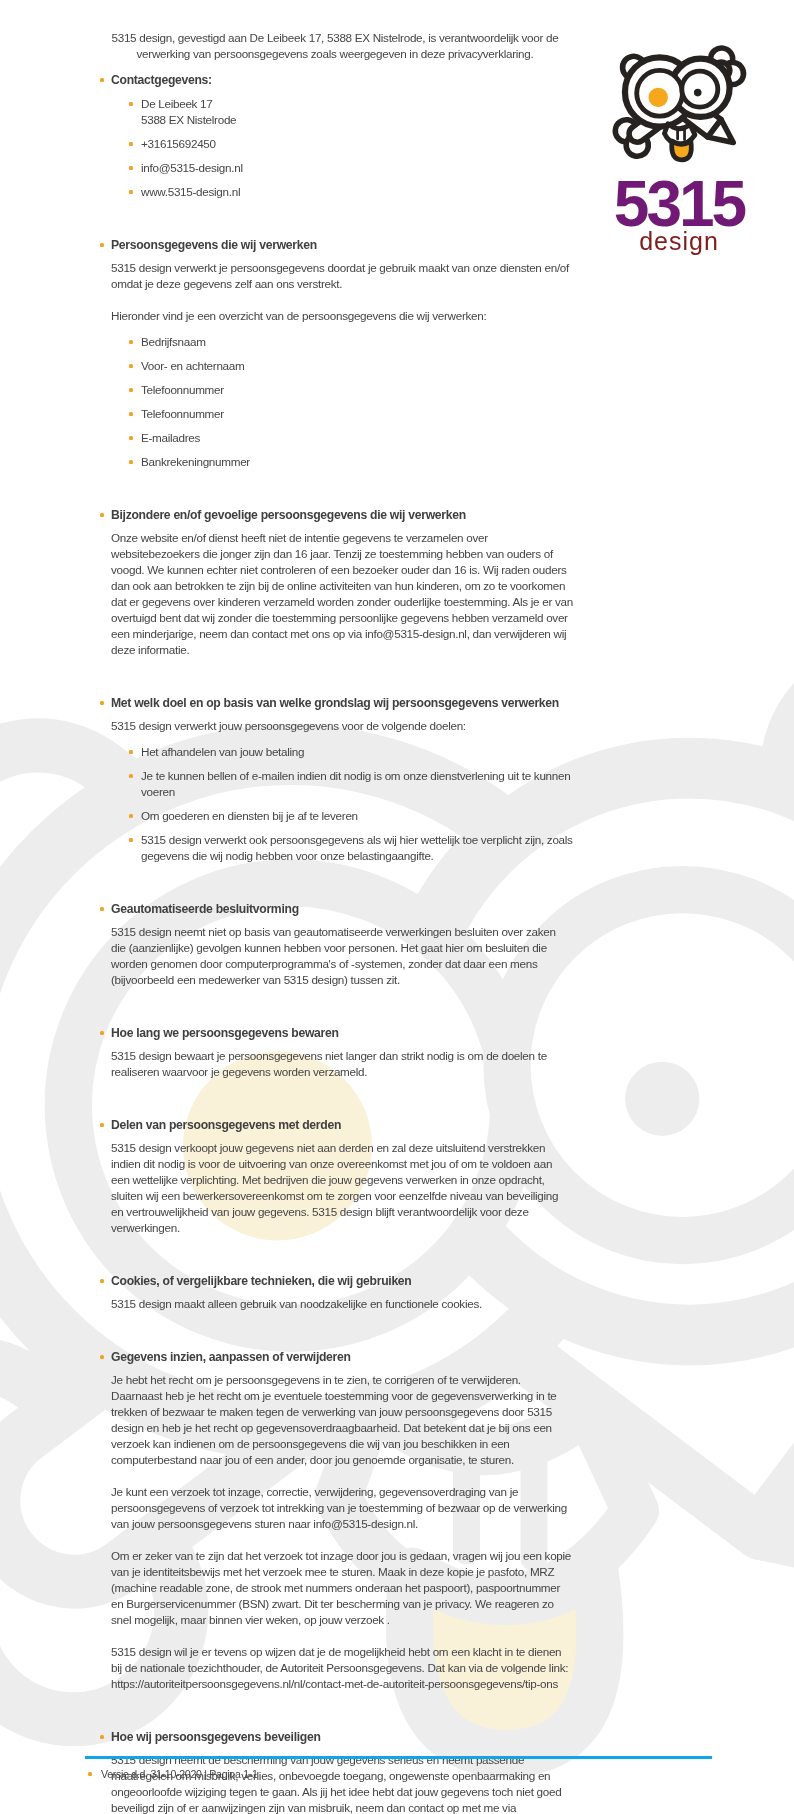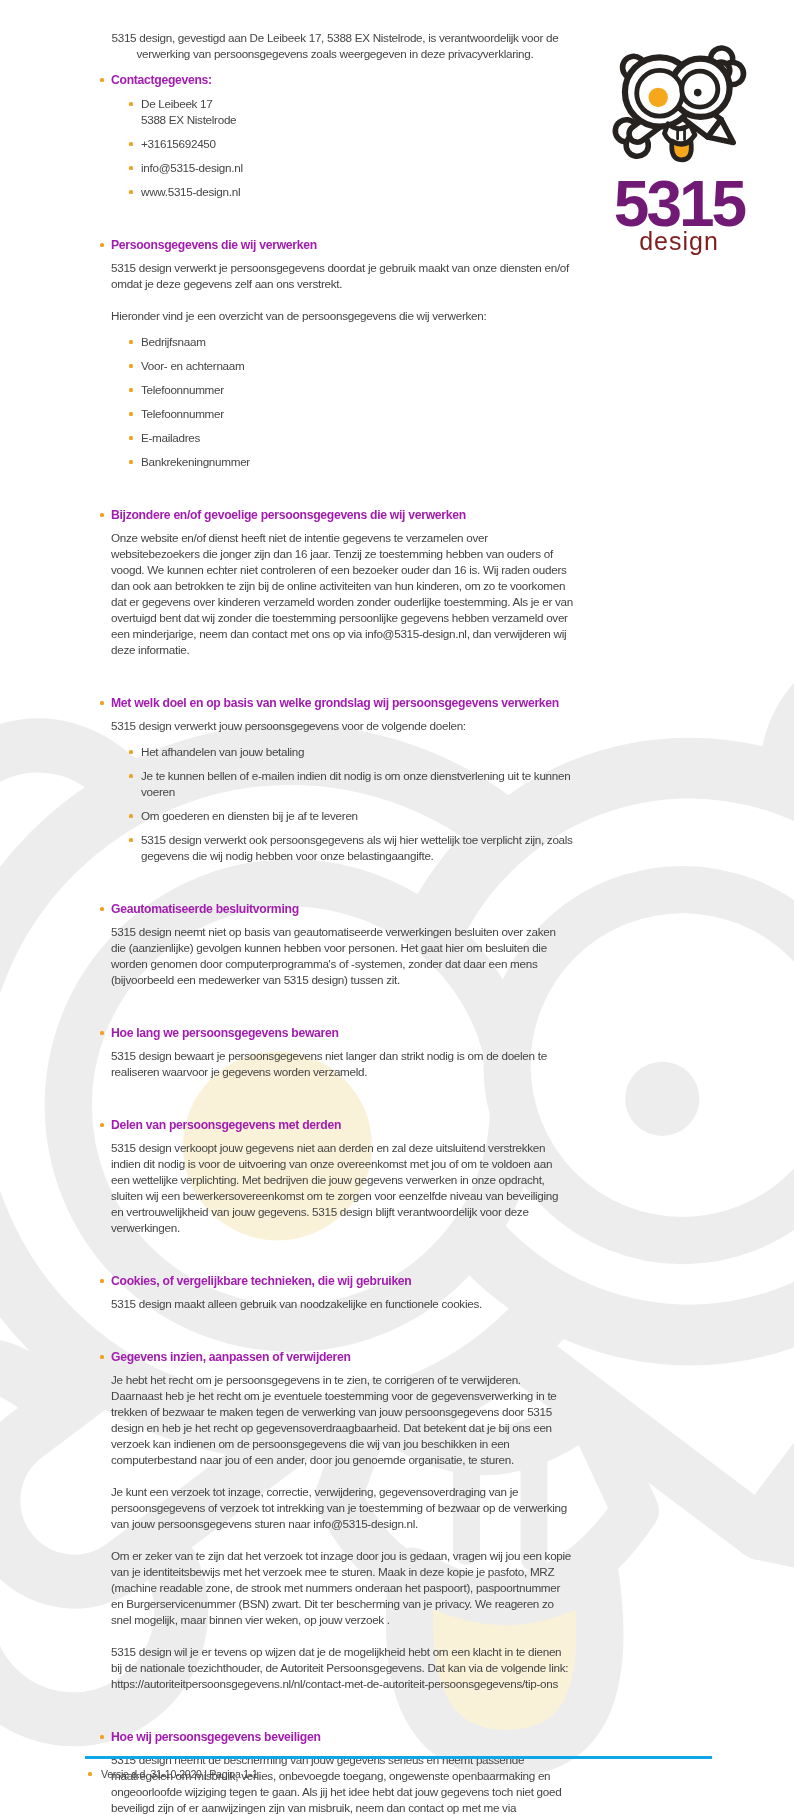--- a/index.html
+++ b/index.html
@@ -29,21 +29,21 @@
     font-weight:400;font-size:25px;line-height:26px;letter-spacing:1px;
     color:#7f1d1d;margin-top:2px;
   }
   
   .content{position:absolute;left:97px;top:30px;width:476px;z-index:1;}
   .intro{margin:0;text-align:center;}
   .section{margin-top:37px;}
   .section:first-of-type{margin-top:10px;}
   .h-row{display:flex;align-items:flex-start;}
   .h-row .blt{margin:6px 7px 0 3px;}
-  .h-row h2{margin:0;font-size:12.2px;line-height:16px;font-weight:bold;color:#a21caf;letter-spacing:-0.3px;}
+  .h-row h2{margin:0;font-size:12.2px;line-height:16px;font-weight:bold;color:#404040;letter-spacing:-0.3px;}
   .s-body{padding-left:14px;margin-top:7px;}
   .s-body p{margin:0;}
   .s-body p + p{margin-top:16px;}
   .s-body p + .sub-row{margin-top:10px;}
   .sub-row{display:flex;margin-top:8px;}
   .sub-row .blt{margin:6px 8px 0 18px;}
   .sub-txt{white-space:pre-line;}
   .blt{width:4px;height:4px;border-radius:1.5px;background:#F2A121;flex:none;}
   
   .footer{

